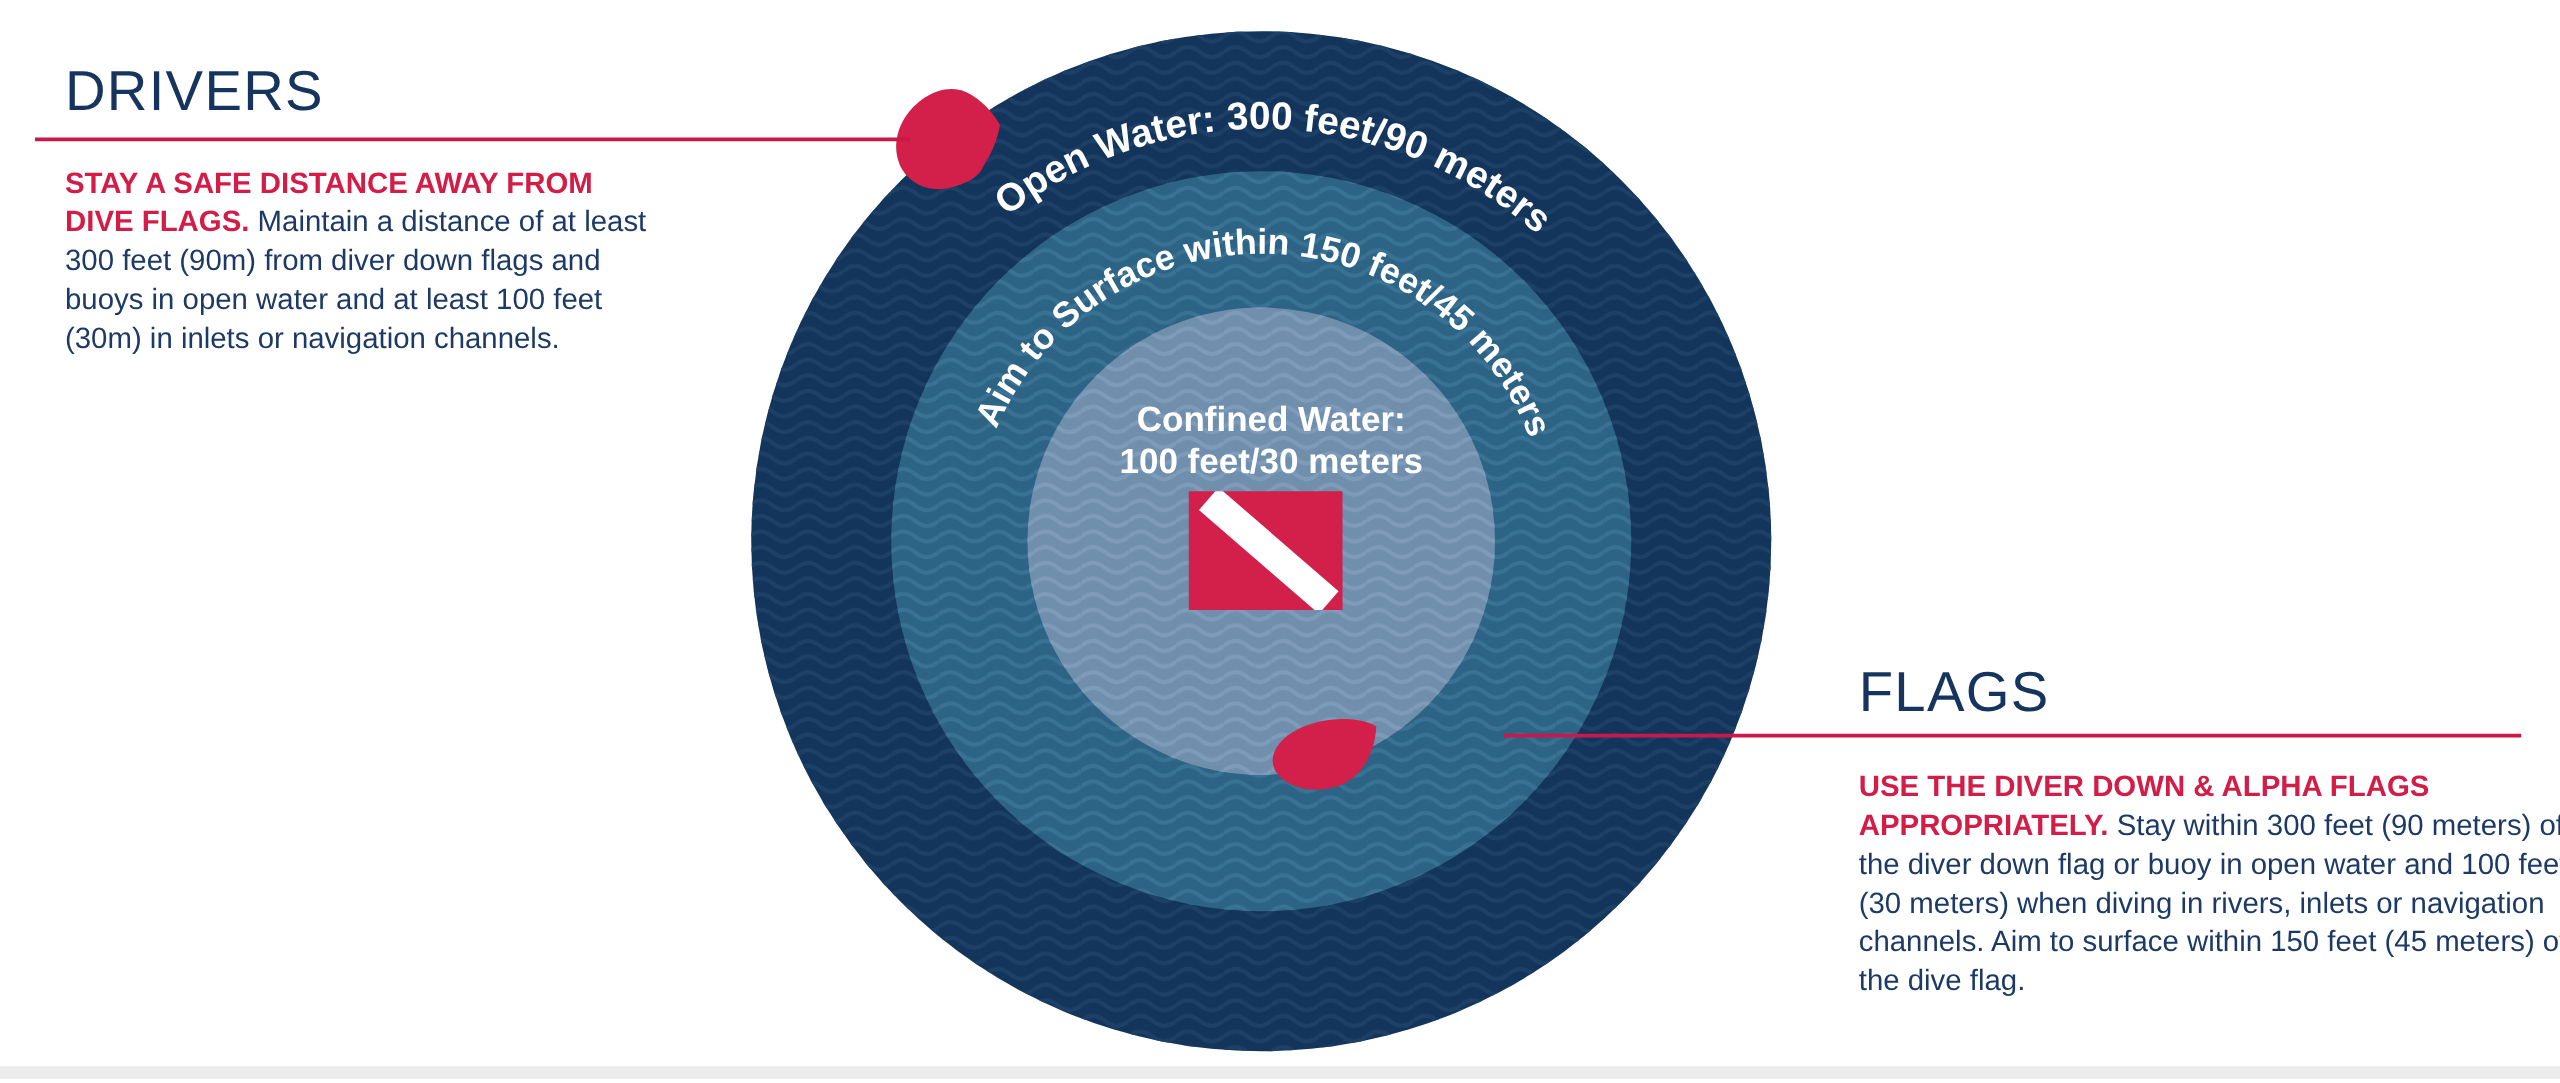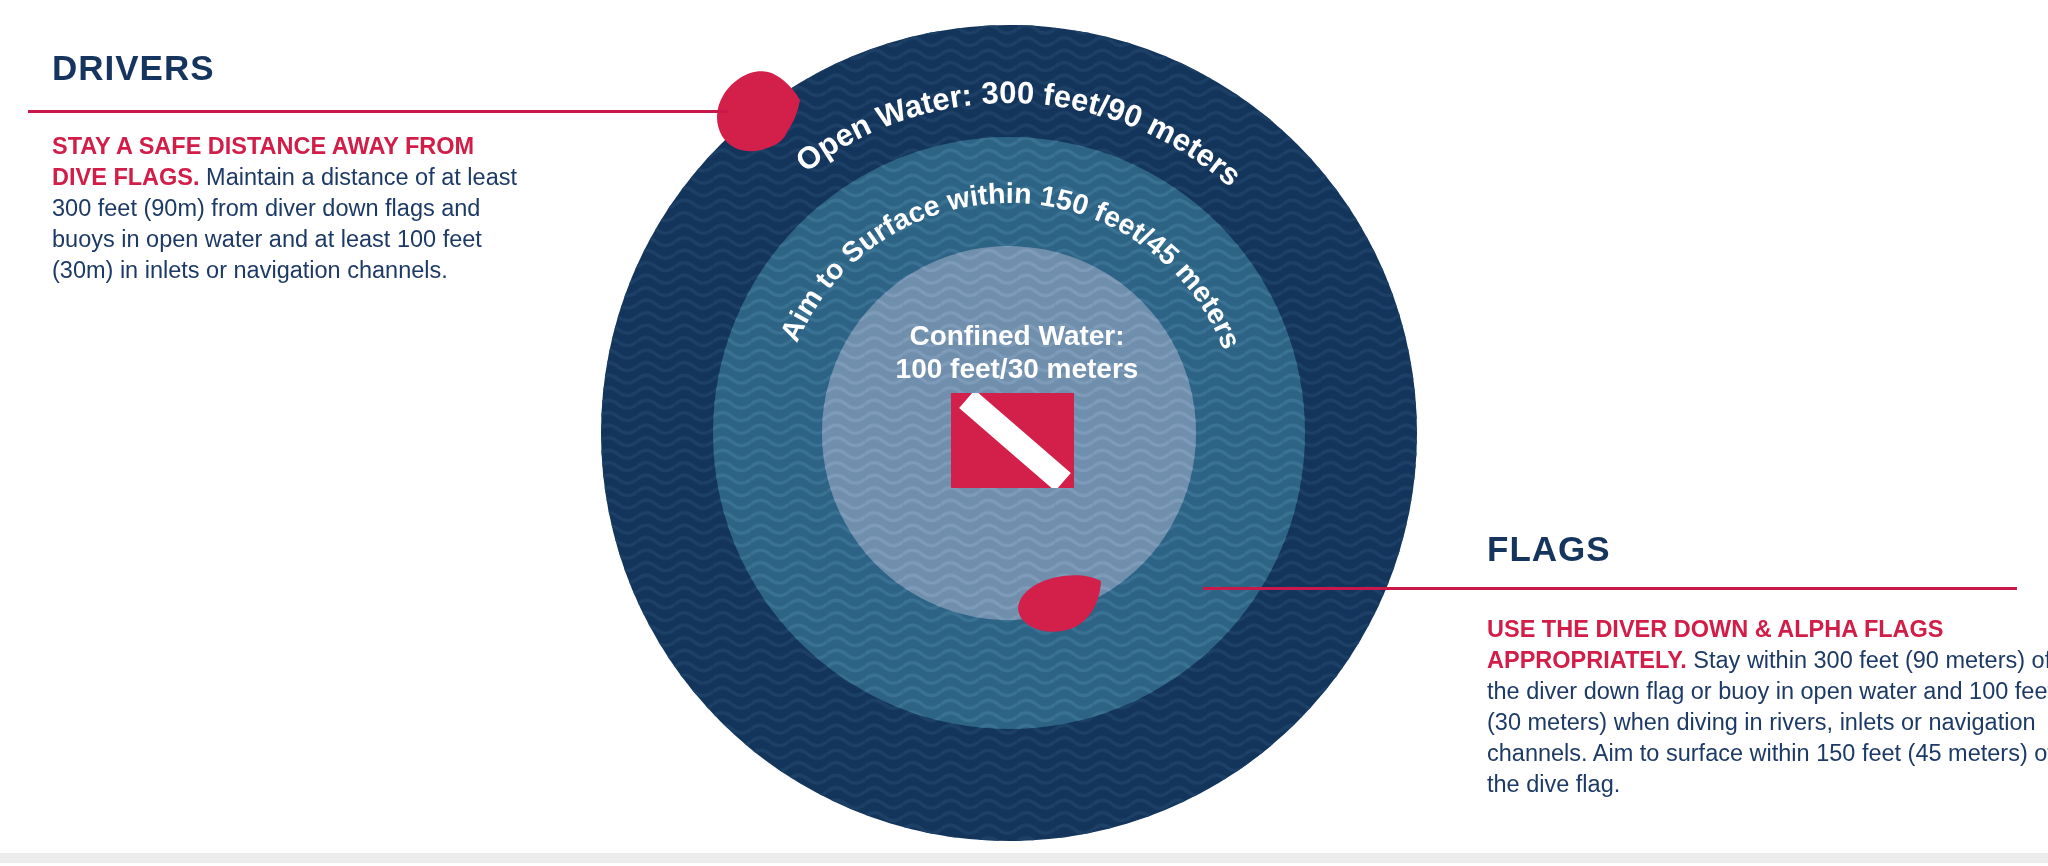--- a/index.html
+++ b/index.html
@@ -1,21 +1,21 @@
 <!DOCTYPE html>
 <html><head>
 <meta charset="utf-8">
 <style>
   html,body{margin:0;padding:0;background:#fff;}
   .page{
     position:relative;width:2048px;height:866px;background:#ffffff;overflow:hidden;
     font-family:"Liberation Sans", sans-serif;
   }
   .heading{
-    position:absolute;margin:0;font-size:35px;line-height:1;font-weight:700;
+    position:absolute;margin:0;font-size:45px;line-height:1;font-weight:400;
     color:#16355e;letter-spacing:1px;
   }
   .heading-left{left:52px;top:50px;}
   .heading-right{left:1487px;top:531px;}
   .rule{position:absolute;height:3px;background:#c9184a;}
   .rule-left{left:28px;top:110px;width:700px;z-index:3;}
   .rule-right{left:1203px;top:587px;width:814px;z-index:3;}
   .copy{
     position:absolute;margin:0;font-size:23.5px;line-height:31px;color:#1d3a66;
   }

